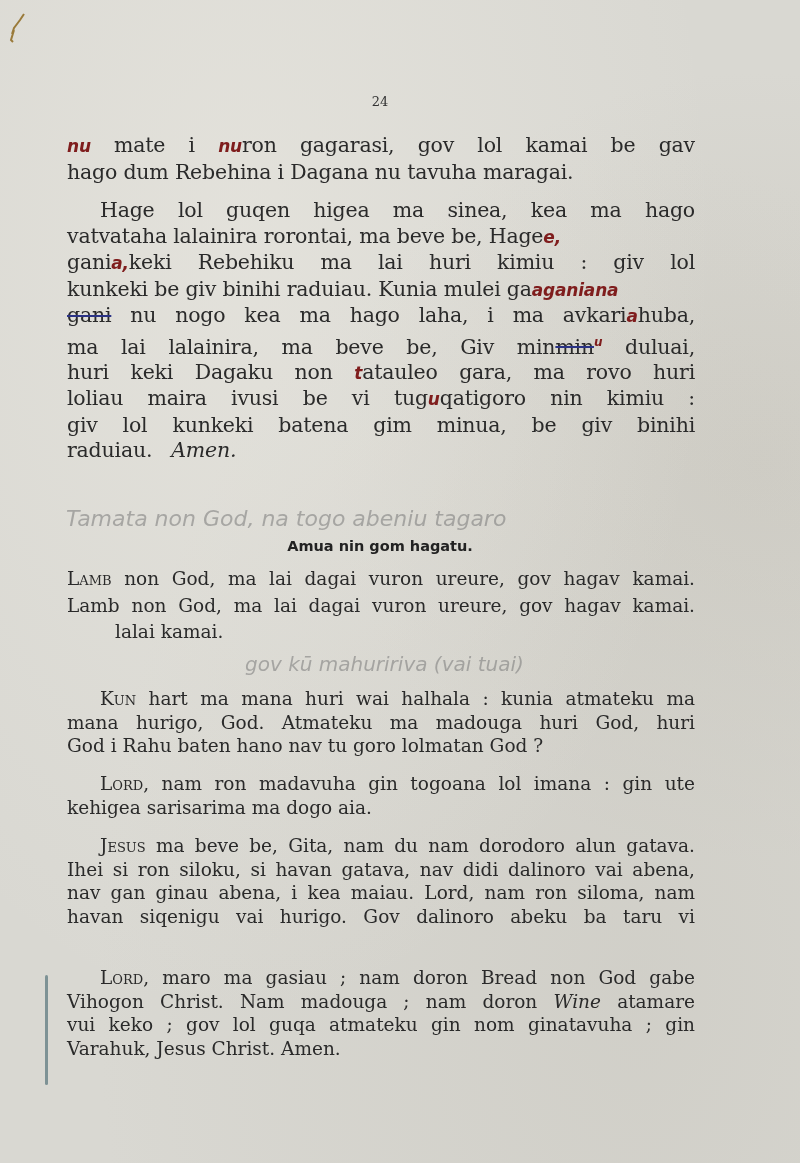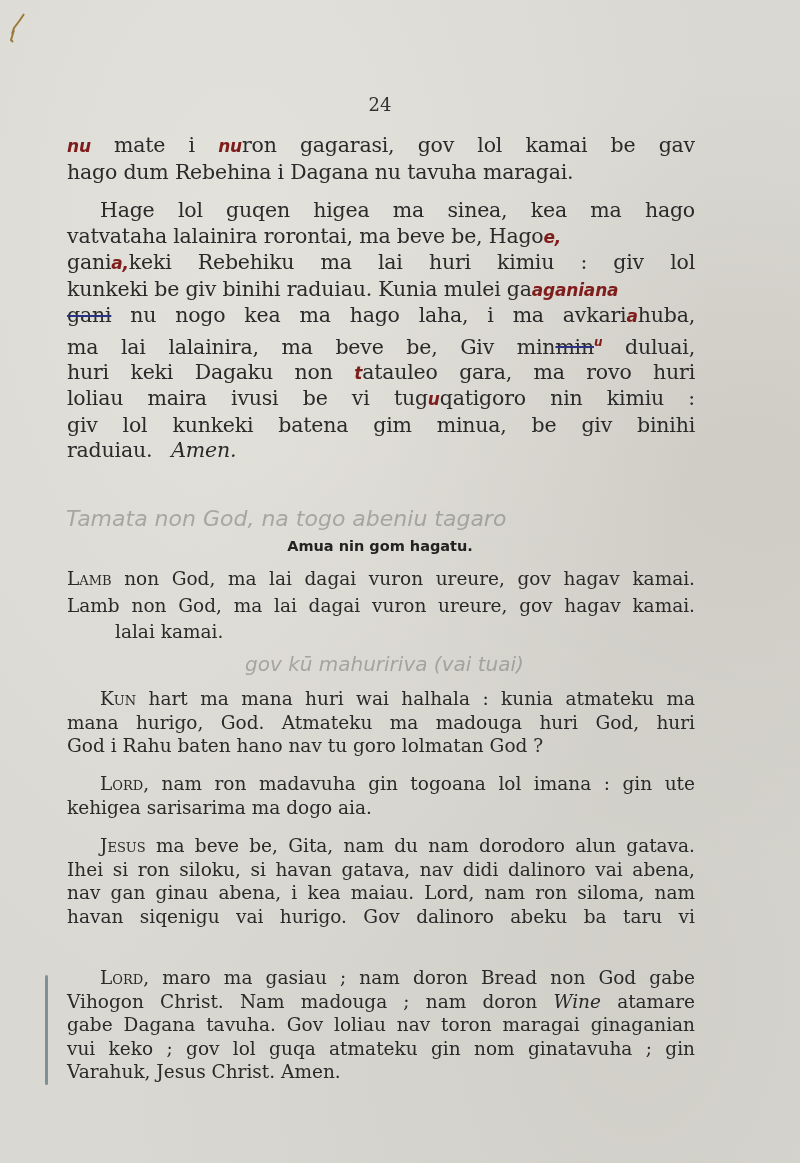--- a/index.html
+++ b/index.html
@@ -10,21 +10,21 @@
       radial-gradient(ellipse at 30% 20%, rgba(235,233,226,0.55), rgba(0,0,0,0) 60%),
       radial-gradient(ellipse at 80% 85%, rgba(200,198,190,0.5), rgba(0,0,0,0) 60%),
       radial-gradient(ellipse at 95% 40%, rgba(190,186,175,0.35), rgba(0,0,0,0) 40%);
     position: relative;
     font-family: "DejaVu Serif", "Liberation Serif", serif;
     color: #2a2a2a;
   }
   .page { position: absolute; left: 0; top: 0; width: 800px; height: 1163px; }
   .page-number {
     position: absolute; left: 0; width: 760px; top: 94px; text-align: center;
-    font-size: 18px; color: #333;
+    font-size: 13px; color: #333;
   }
   .block { position: absolute; left: 67px; width: 628px; font-size: 20.5px; line-height: 25.5px; letter-spacing: -0.2px; }
   .line { display: block; white-space: nowrap; text-align: justify; text-align-last: justify; }
   .line.last { text-align-last: left; }
   .indent { padding-left: 33px; }
   .hang { padding-left: 48px; }
   .sc { font-variant: small-caps; margin-top: 36px; }
   i { font-style: italic; }
   .ink { color: #7f1d1d; font-family: "DejaVu Sans", sans-serif; font-weight: bold; font-style: italic; font-size: 17px; }
   .strike { text-decoration: line-through; text-decoration-color: #2b3386; text-decoration-thickness: 2px; }
@@ -50,21 +50,21 @@
 
   <div class="block" style="top:133px;">
     <span class="line">
       <span class="ink">nu</span><span> mate i </span><span class="ink">nu</span><span>ron gagarasi, gov lol kamai be gav</span>
     </span>
     <span class="line last">hago dum Rebehina i Dagana nu tavuha maragai.</span>
   </div>
 
   <div class="block" style="top:198px;">
     <span class="line indent">Hage lol guqen higea ma sinea, kea ma hago</span>
-    <span class="line last"><span>vatvataha lalainira rorontai, ma beve be, Hago</span><span class="ink">e,</span></span>
+    <span class="line last"><span>vatvataha lalainira rorontai, ma beve be, Hage</span><span class="ink">e,</span></span>
     <span class="line"><span>gani</span><span class="ink">a,</span><span>keki Rebehiku ma lai huri kimiu :  giv lol</span></span>
     <span class="line last"><span>kunkeki be giv binihi raduiau.   Kunia mulei ga</span><span class="ink">aganiana</span></span>
     <span class="line"><span class="strike">gani</span><span> nu nogo kea ma hago laha, i ma avkari</span><span class="ink">a</span><span>huba,</span></span>
     <span class="line"><span>ma lai lalainira, ma beve be, Giv min</span><span class="strike">min</span><span class="ink" style="font-size:12px;vertical-align:super;">u</span><span> duluai,</span></span>
     <span class="line"><span>huri keki Dagaku non </span><span class="ink">t</span><span>atauleo gara, ma rovo huri</span></span>
     <span class="line"><span>loliau maira ivusi be vi tug</span><span class="ink">u</span><span>qatigoro nin kimiu :</span></span>
     <span class="line">giv lol kunkeki batena gim minua, be giv binihi</span>
     <span class="line last"><span>raduiau.</span>&nbsp;&nbsp;&nbsp;<i>Amen.</i></span>
   </div>
 
@@ -96,18 +96,17 @@
     <span class="line">Ihei si ron siloku, si havan gatava, nav didi dalinoro vai abena,</span>
     <span class="line">nav gan ginau abena, i kea maiau.    Lord, nam ron siloma, nam</span>
     <span class="line">havan siqenigu vai hurigo.   Gov dalinoro abeku ba  taru  vi</span>
   </div>
 
   <div class="margin-bar"></div>
 
   <div class="small-block" style="top:966px;">
     <span class="line indent"><span class="sc">Lord</span><span>, maro ma gasiau ;  nam doron Bread non God gabe</span></span>
     <span class="line"><span>Vihogon Christ.   Nam madouga ;  nam doron </span><i>Wine</i><span> atamare</span></span>
-    <span class="line">gabe Dagana tavuha.   Gov loliau nav toron maragai ginaganian</span>
     <span class="line">vui keko ;  gov lol guqa atmateku gin nom ginatavuha ;  gin</span>
     <span class="line last">Varahuk, Jesus Christ.    Amen.</span>
   </div>
 
 </div>
 
 </body></html>

